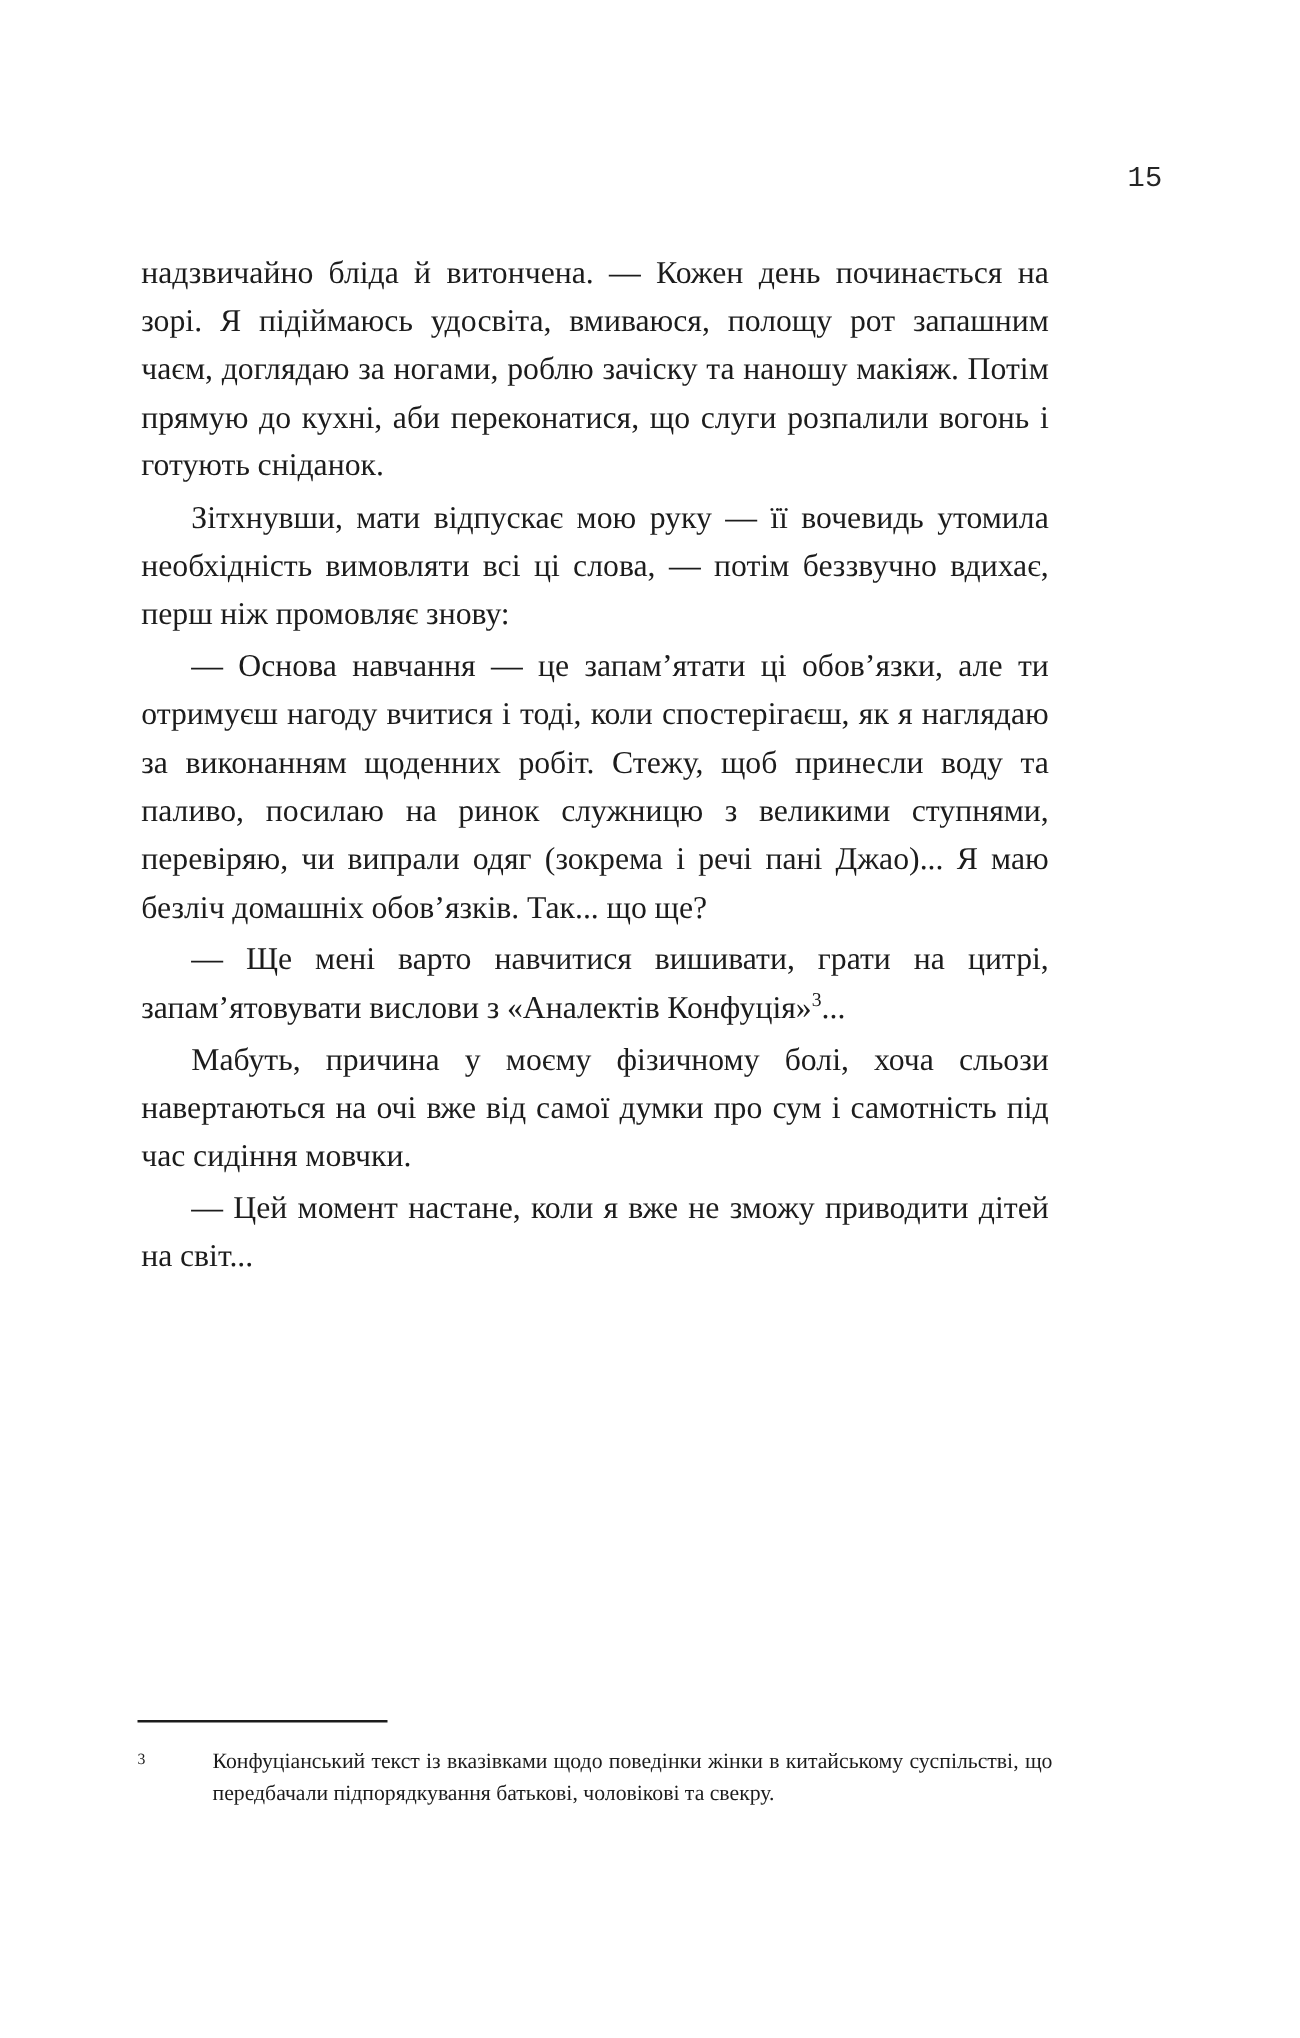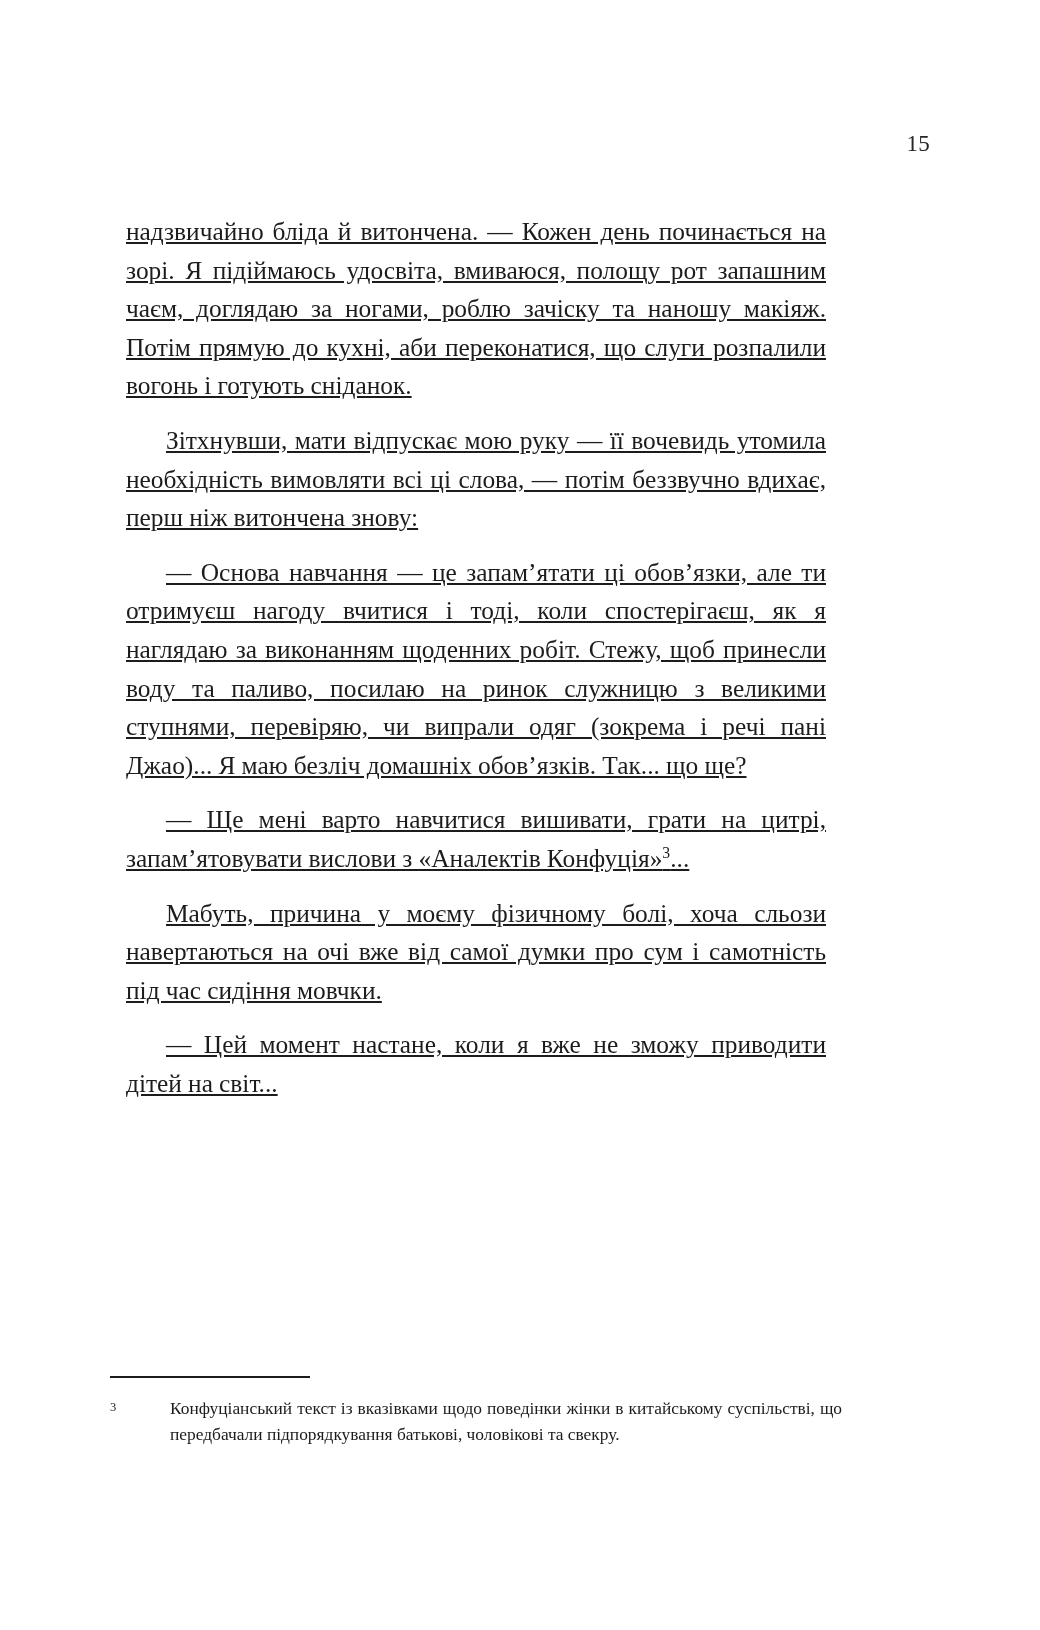--- a/index.html
+++ b/index.html
@@ -27,47 +27,46 @@
     position: absolute;
     top: 128px;
     left: 110px;
     right: 110px;
     height: 30px;
     display: flex;
     justify-content: flex-end;
     align-items: center;
   }
   .folio {
-    font-family: Liberation Serif, serif;
+    font-family: Liberation Mono, monospace;
     font-size: 23px;
     line-height: 1;
     color: #262626;
     letter-spacing: 0.2px;
   }
 
   
   .textblock {
     position: absolute;
     top: 196px;
     left: 110px;
     width: 732px;
   }
 
   .para {
-    margin: 16px;
+    margin: 3px;
     font-size: 25.4px;
     line-height: 38.6px;
     text-align: justify;
     text-align-last: left;
     text-indent: 0;
     color: #1c1c1c;
     -webkit-hyphens: none;
     hyphens: none;
     word-spacing: -0.2px;
-    text-decoration: underline;
   }
   .para.indent {
     text-indent: 40px;
   }
 
   .sup {
     font-size: 0.62em;
     vertical-align: super;
     line-height: 0;
   }
@@ -110,21 +109,21 @@
 <body>
 
 <div class="page">
 
   <div class="folio-row">
     <span class="folio">15</span>
   </div>
 
   <div class="textblock">
     <p class="para">надзвичайно бліда й витончена. — Кожен день починається на зорі. Я підіймаюсь удосвіта, вмиваюся, полощу рот запашним чаєм, доглядаю за ногами, роблю зачіску та наношу макіяж. Потім прямую до кухні, аби переконатися, що слуги розпалили вогонь і готують сніданок.</p>
-    <p class="para indent">Зітхнувши, мати відпускає мою руку — її вочевидь утомила необхідність вимовляти всі ці слова, — потім беззвучно вдихає, перш ніж витончена знову:</p>
+    <p class="para indent">Зітхнувши, мати відпускає мою руку — її вочевидь утомила необхідність вимовляти всі ці слова, — потім беззвучно вдихає, перш ніж промовляє знову:</p>
     <p class="para indent">— Основа навчання — це запам’ятати ці обов’язки, але ти отримуєш нагоду вчитися і тоді, коли спостерігаєш, як я наглядаю за виконанням щоденних робіт. Стежу, щоб принесли воду та паливо, посилаю на ринок служницю з великими ступнями, перевіряю, чи випрали одяг (зокрема і речі пані Джао)... Я маю безліч домашніх обов’язків. Так... що ще?</p>
     <p class="para indent">— Ще мені варто навчитися вишивати, грати на цитрі, запам’ятовувати вислови з «Аналектів Конфуція»<span class="sup">3</span>...</p>
     <p class="para indent">Мабуть, причина у моєму фізичному болі, хоча сльози навертаються на очі вже від самої думки про сум і самотність під час сидіння мовчки.</p>
     <p class="para indent">— Цей момент настане, коли я вже не зможу приводити дітей на світ...</p>
   </div>
 
   <div class="footnotes">
     <div class="fn-rule"></div>
     <div class="fn-item">
       <span class="fn-marker">3</span>

